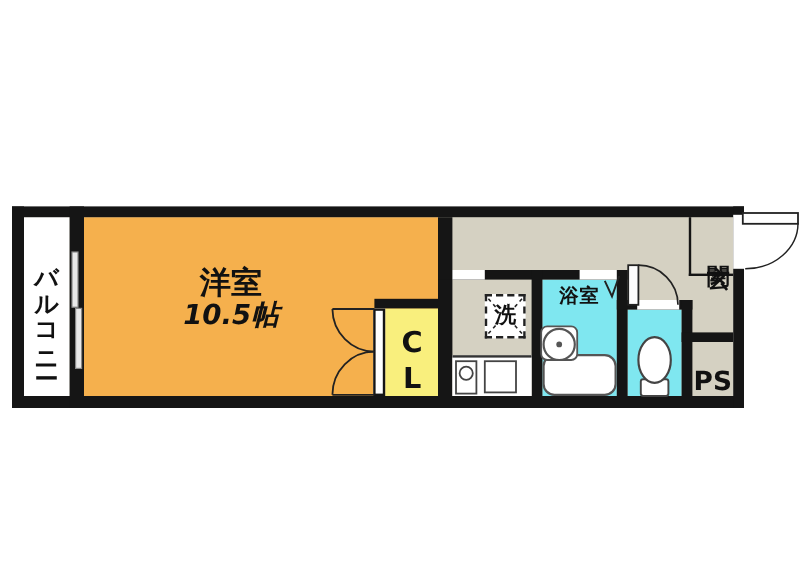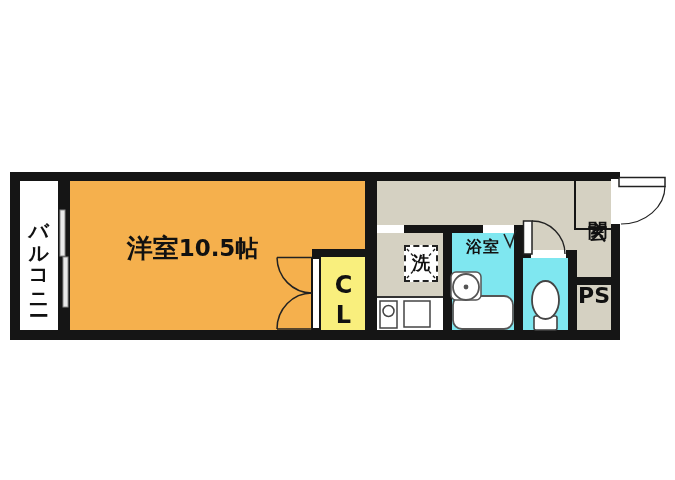--- a/index.html
+++ b/index.html
@@ -9,21 +9,21 @@
   }
   .abs{position:absolute;box-sizing:border-box;}
   .room{position:absolute;box-sizing:border-box;}
   .wall{position:absolute;background:#151515;}
   .gap{position:absolute;background:#ffffff;}
   .label{
     position:absolute;display:flex;align-items:center;justify-content:center;
     color:#111;font-weight:600;line-height:1.12;white-space:pre;
   }
   .vtext{writing-mode:vertical-rl;text-orientation:upright;}
-  .center-lines{flex-direction:row;text-align:center;}
+  .center-lines{flex-direction:column;text-align:center;}
   svg.overlay{position:absolute;left:0;top:0;pointer-events:none;}
 </style>
 </head>
 <body>
 
 <div class="canvas">
 
   <div class="room" style="left:20px;top:180px;width:591px;height:150px;background:#D5D1C2;"></div>
 
   <div class="room" style="left:20px;top:181px;width:38px;height:149px;background:#ffffff;"></div>
@@ -92,26 +92,26 @@
     <circle cx="466" cy="287" r="2.4" fill="#555"></circle>
 
     <rect x="534" y="316" width="23" height="14" rx="2" fill="#fff" stroke="#444" stroke-width="1.6"></rect>
     <ellipse cx="545.5" cy="300" rx="13.5" ry="19" fill="#fff" stroke="#444" stroke-width="1.8"></ellipse>
   </svg>
 
   <div class="label vtext" style="left:21px;top:192px;width:36px;height:130px;font-size:20px;letter-spacing:1px;">バルコニー</div>
 
   <div class="label center-lines" style="left:95px;top:218px;width:195px;height:62px;">
     <span style="font-size:26px;">洋室</span>
-    <span style="font-size:23px;">10.5帖</span>
+    <span style="font-size:23px;font-style:italic;">10.5帖</span>
   </div>
 
   <div class="label vtext" style="left:321px;top:272px;width:44px;height:58px;font-size:24px;letter-spacing:2px;">CL</div>
 
   <div class="label" style="left:404px;top:245px;width:34px;height:37px;font-size:18px;">洗</div>
 
   <div class="label" style="left:452px;top:234px;width:62px;height:26px;font-size:16px;letter-spacing:1px;">浴室</div>
 
   <div class="label vtext" style="left:584px;top:182px;width:28px;height:48px;font-size:19px;">玄関</div>
 
-  <div class="label" style="left:577px;top:281px;width:34px;height:30px;font-size:22px;">PS</div>
+  <div class="label" style="left:577px;top:304px;width:34px;height:30px;font-size:22px;">PS</div>
 
 </div>
 
 </body></html>

